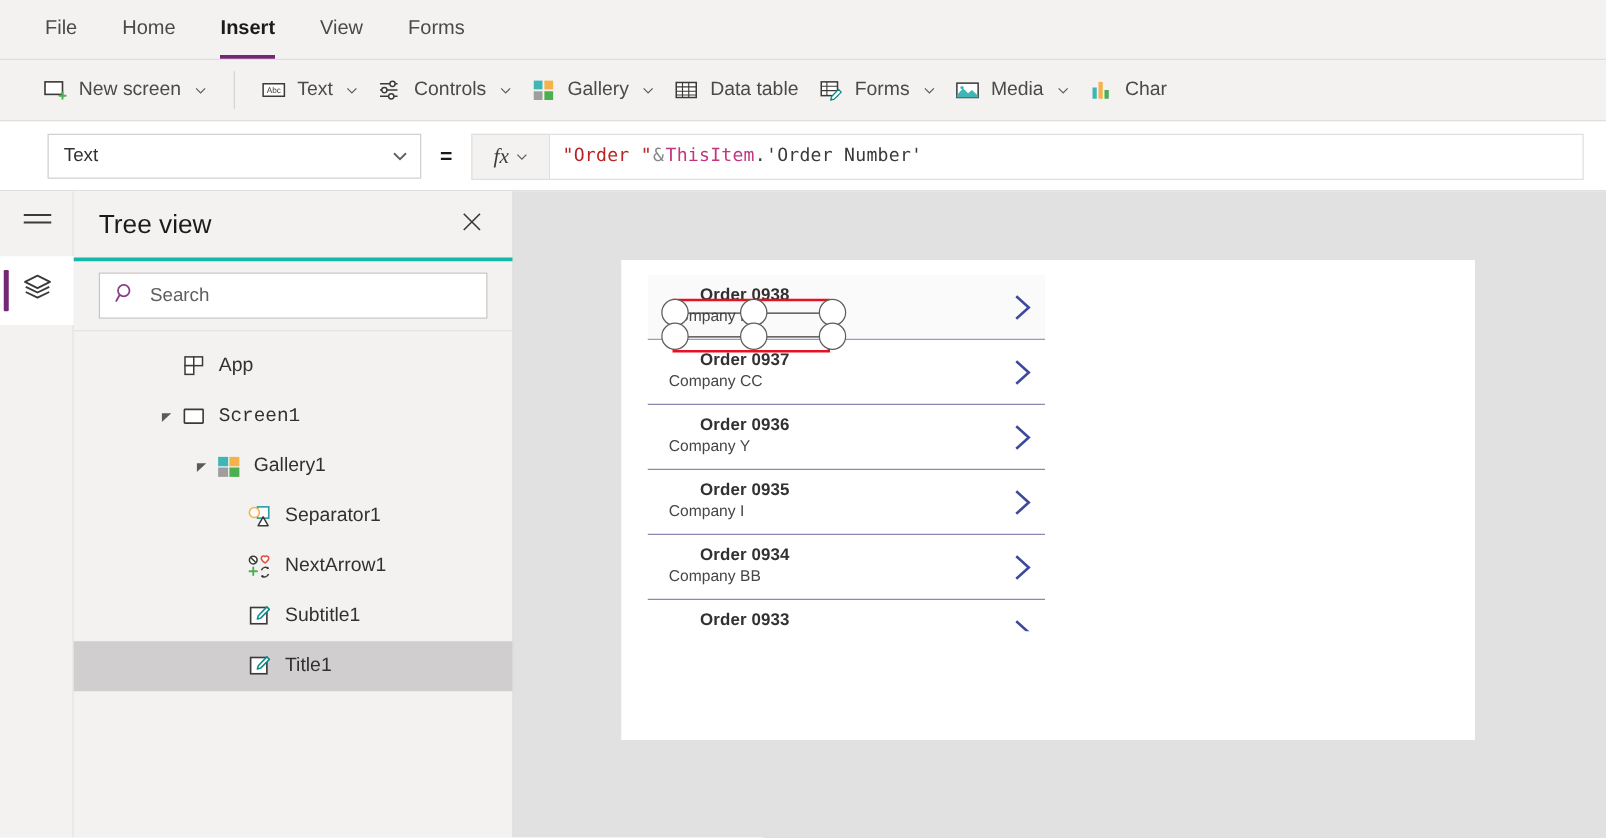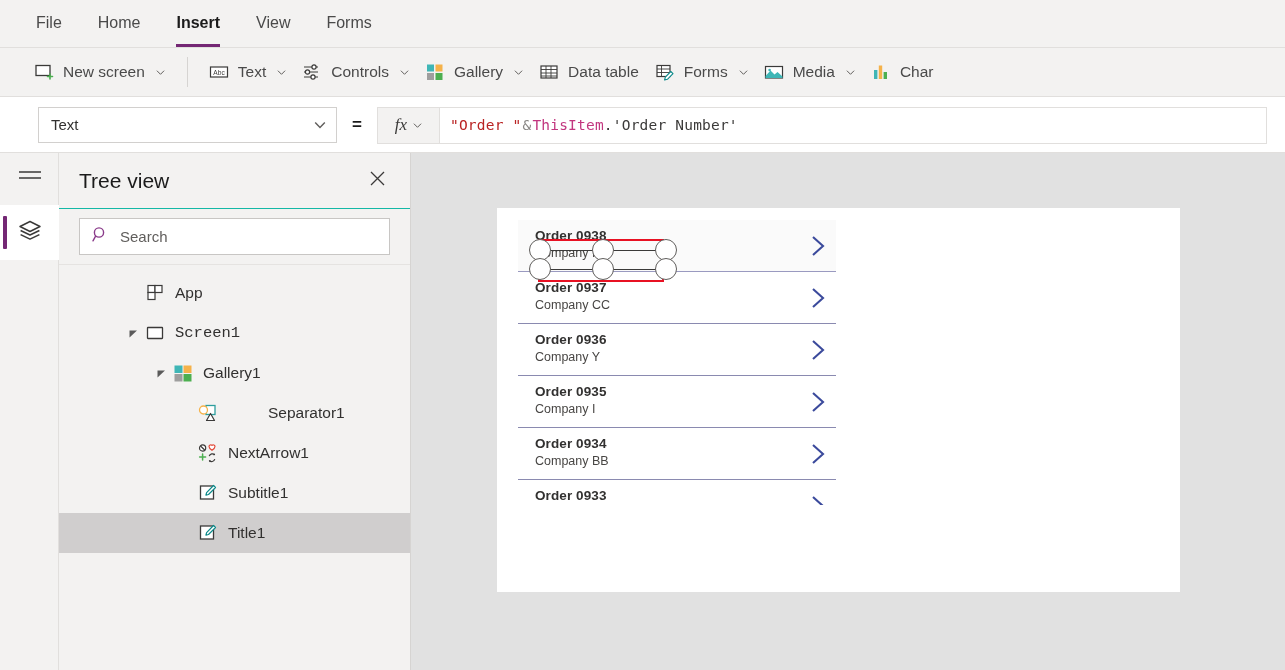--- a/index.html
+++ b/index.html
@@ -178,21 +178,21 @@
   .treepanel {
     position: absolute; left: 59px; top: 153px;
     width: 352px; height: 517px;
     background: #f3f2f1;
     border-right: 1px solid #d6d4d2;
   }
   .tree-header {
     height: 56px;
     display: flex; align-items: center;
     padding: 0 20px 0 20px;
-    border-bottom: 1px solid #14b8a6;
+    border-bottom: 3px solid #14b8a6;
   }
   .tree-title {
     flex: 1;
     font-size: 21px;
     color: #1b1b1b;
     line-height: 26px;
   }
   .tree-close {
     width: 26px; height: 26px;
     display: flex; align-items: center; justify-content: center;
@@ -271,20 +271,21 @@
   .gal-item.first {
     background: #fafafa;
     border-bottom-color: #9a9ac0;
   }
   .gal-title {
     font-size: 13.5px;
     font-weight: bold;
     color: #323130;
     line-height: 17px;
     letter-spacing: 0.1px;
+    margin-left: 25px;
   }
   .gal-sub {
     font-size: 12.5px;
     color: #484644;
     line-height: 16px;
     margin-top: 1px;
   }
   .gal-chev {
     position: absolute;
     right: 8px; top: 14px;
@@ -545,21 +546,21 @@
           <svg width="20" height="20" viewBox="0 0 20 20">
             <rect x="1.5" y="2.5" width="8" height="7.5" fill="#3fb6b6"></rect>
             <rect x="10.5" y="2.5" width="8" height="7.5" fill="#f5b24a"></rect>
             <rect x="1.5" y="11" width="8" height="7.5" fill="#9e9e9e"></rect>
             <rect x="10.5" y="11" width="8" height="7.5" fill="#4caf50"></rect>
           </svg>
         </span>
         <span class="tree-label">Gallery1</span>
       </div>
 
-      <div class="tree-row" style="padding-left:139px;gap:40px;">
+      <div class="tree-row" style="padding-left:139px;">
         <span class="tree-ico">
           <svg width="20" height="20" viewBox="0 0 20 20">
             <rect x="8" y="2.5" width="9" height="9" fill="#fff" stroke="#2e9e9e" stroke-width="1.3"></rect>
             <circle cx="5.5" cy="7" r="4" fill="#fff" stroke="#f5b24a" stroke-width="1.3"></circle>
             <path d="M8.5 17.5l4-7 4 7z" fill="#fff" stroke="#3b3a39" stroke-width="1.2" stroke-linejoin="round"></path>
           </svg>
         </span>
         <span class="tree-label">Separator1</span>
       </div>
 

